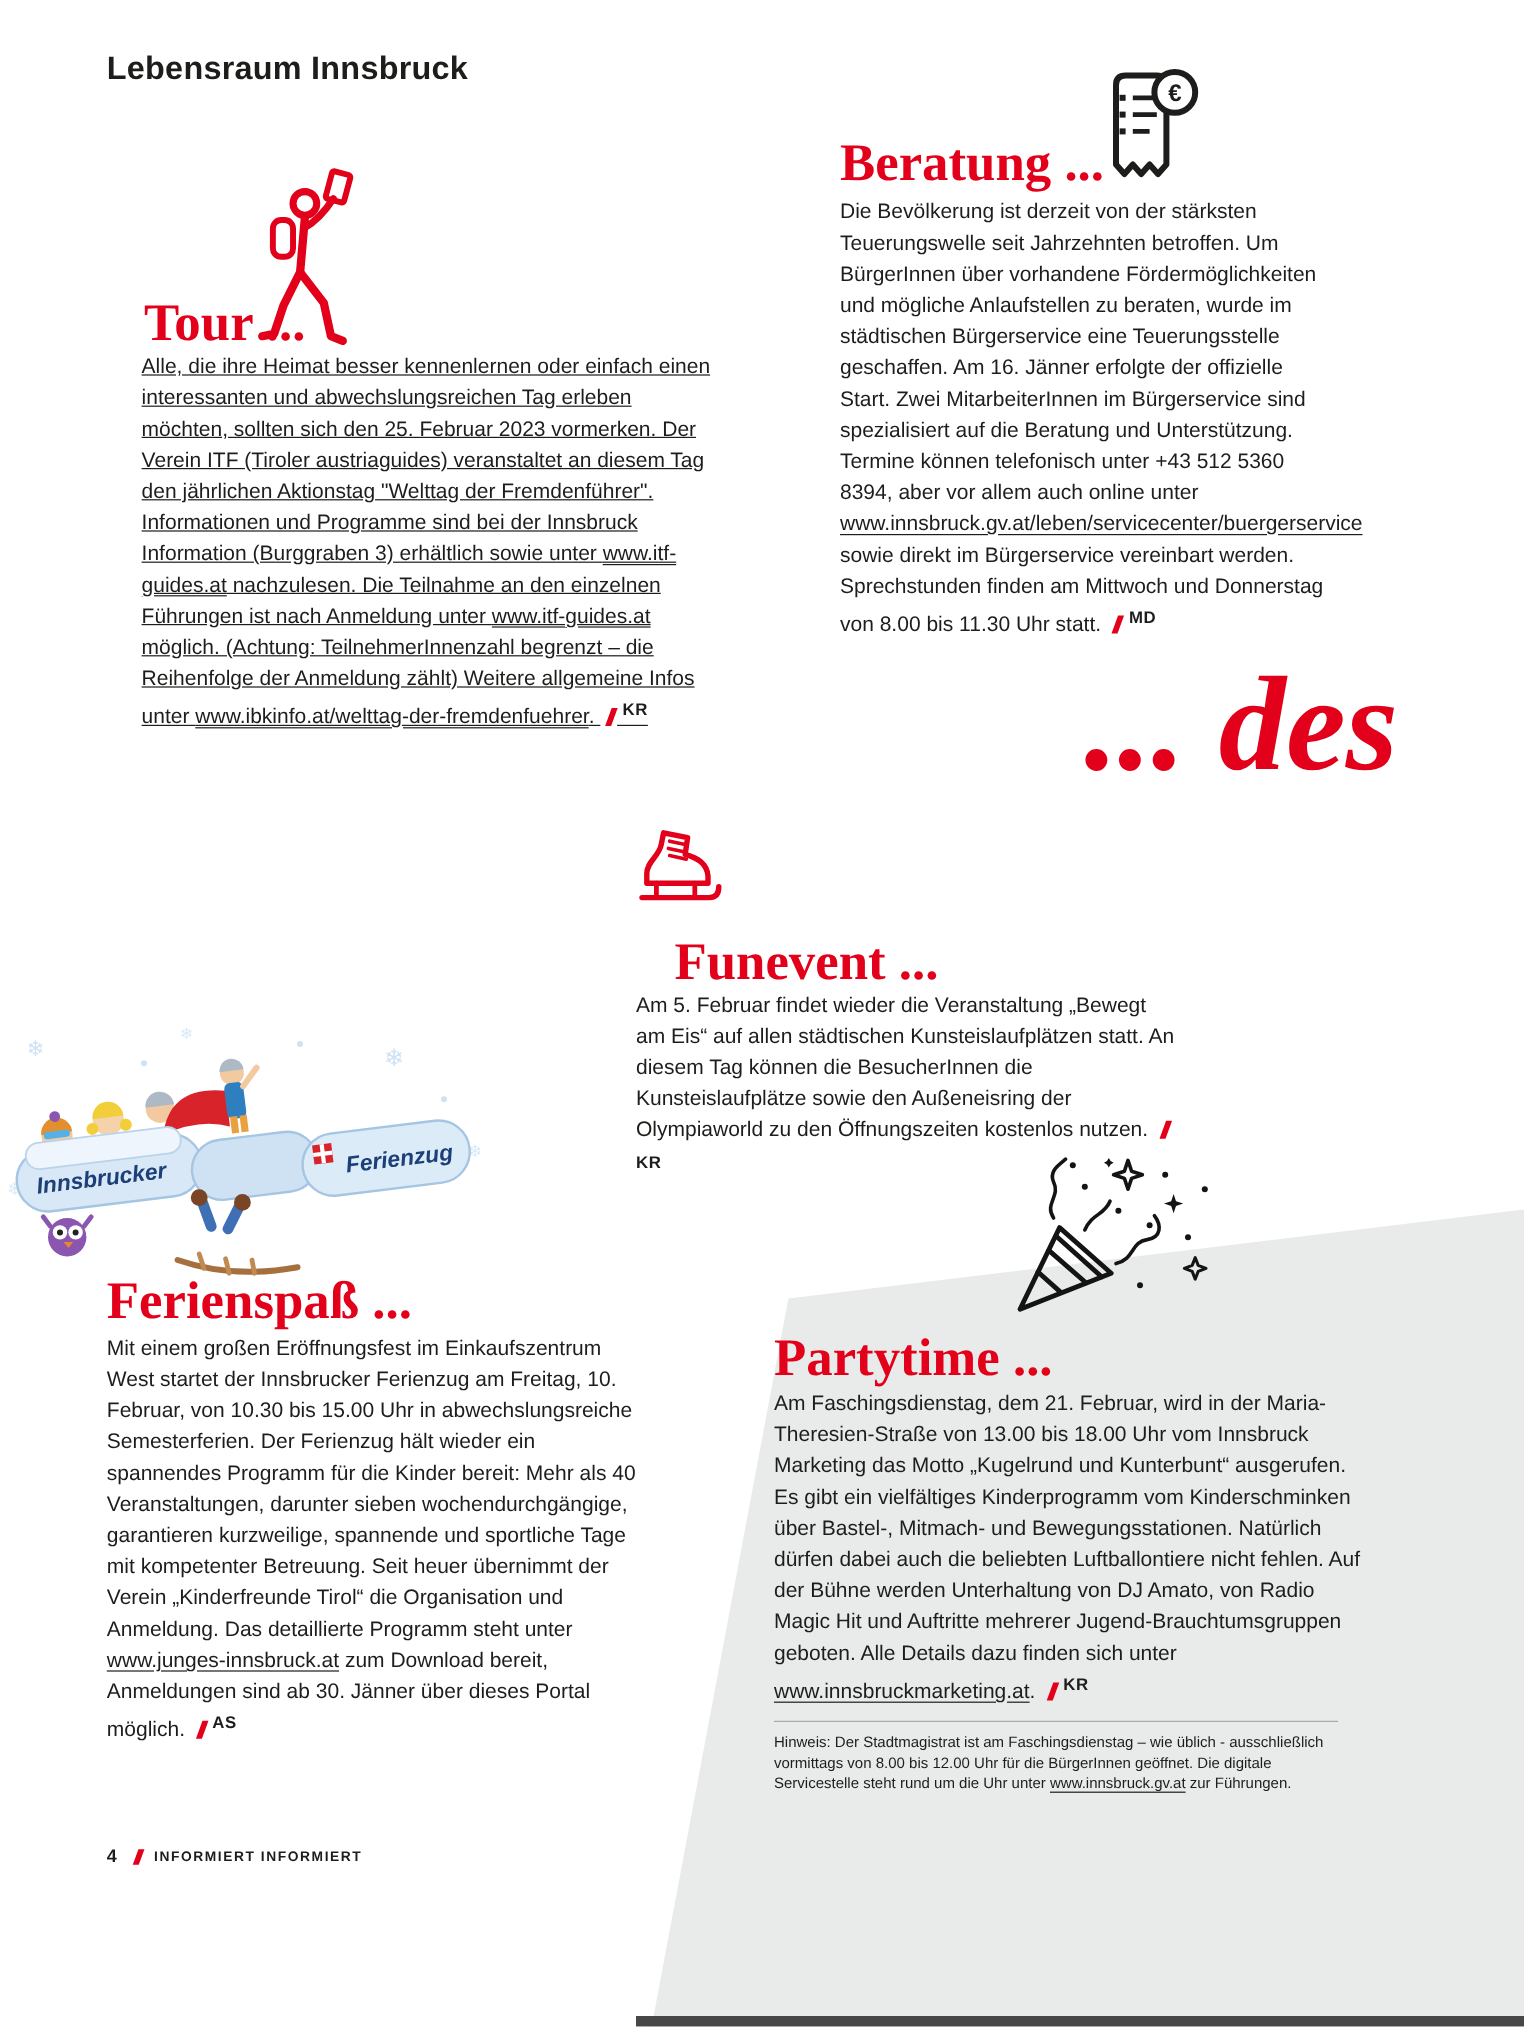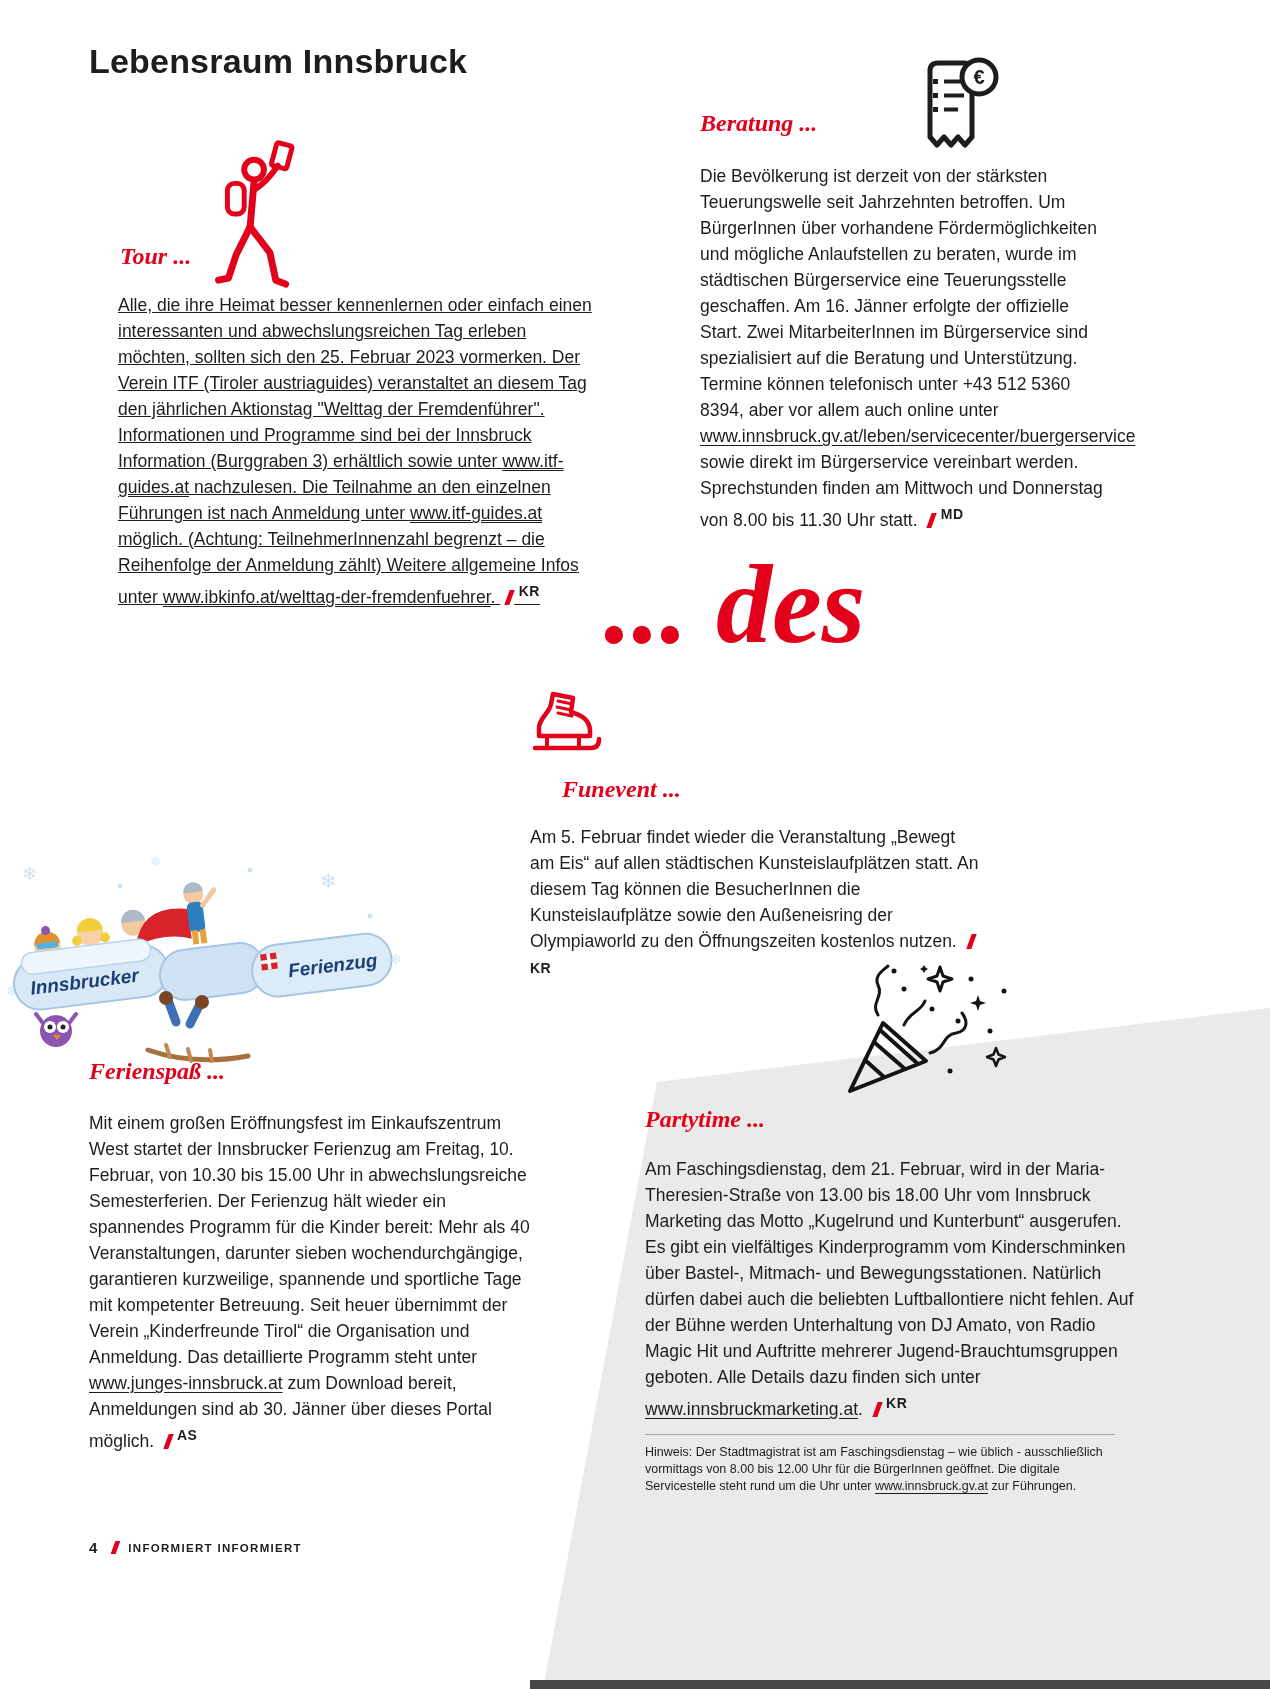--- a/index.html
+++ b/index.html
@@ -5,31 +5,31 @@
   * { margin:0; padding:0; box-sizing:border-box; }
   html,body { background:#ffffff; }
   body { font-family:"Liberation Sans", sans-serif; color:#1d1d1b; }
   .page { position:relative; width:1270px; height:1689px; background:#ffffff; overflow:hidden; }
   .abs { position:absolute; }
 
   .gray-bg { position:absolute; inset:0; background:#e9eaea;
              clip-path:polygon(657px 1082px, 1270px 1008px, 1270px 1689px, 543px 1689px); }
   .bottom-strip { position:absolute; left:530px; top:1680px; width:740px; height:9px; background:#474747; }
 
-  .page-header { left:89px; top:42px; font-size:34px; font-weight:bold; letter-spacing:0.2px; color:#1d1d1b; }
-
-  .heading { font-family:"Liberation Serif", serif; font-style:italic; font-weight:bold;
-             color:var(--accent,#e2001a); font-size:24px; white-space:nowrap; }
+  .page-header { left:89px; top:42px; font-size:27px; font-weight:bold; letter-spacing:0.2px; color:#1d1d1b; }
+
+  .heading { font-family:"Liberation Serif", serif; font-weight:bold;
+             color:var(--accent,#e2001a); font-size:44px; white-space:nowrap; }
   .tour-heading       { left:120px; top:243px; }
   .beratung-heading   { left:700px; top:110px; }
   .funevent-heading   { left:530px; top:776px;margin-left:32px; }
   .ferienspass-heading{ left:89px;  top:1058px; }
   .partytime-heading  { left:645px; top:1106px; }
 
-  .headline-frag { left:604px; top:548px; width:525px; line-height:1;
+  .headline-frag { left:640px; top:548px; width:525px; text-align:right; line-height:1;
                    font-family:"Liberation Serif", serif; font-style:italic; font-weight:bold;
                    font-size:112px; color:var(--accent,#e2001a); }
 
   .body-text { font-size:17.5px; line-height:26px; color:#1d1d1b; text-align:left; }
   .tour-body        { left:118px; top:292px;  width:478px;text-decoration:underline; }
   .beratung-body    { left:700px; top:163px;  width:404px; }
   .funevent-body    { left:530px; top:824px;  width:450px; }
   .ferienspass-body { left:89px;  top:1110px; width:442px; }
   .partytime-body   { left:645px; top:1156px; width:492px; }
 

